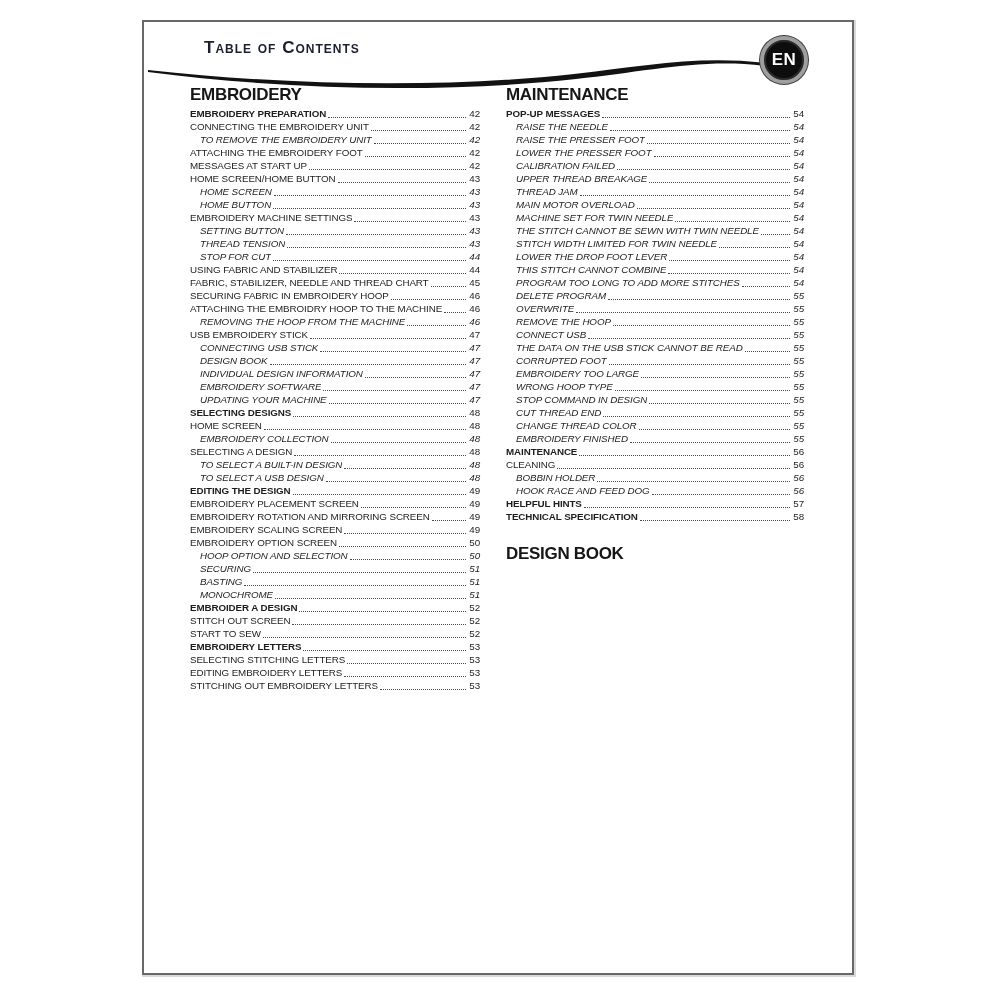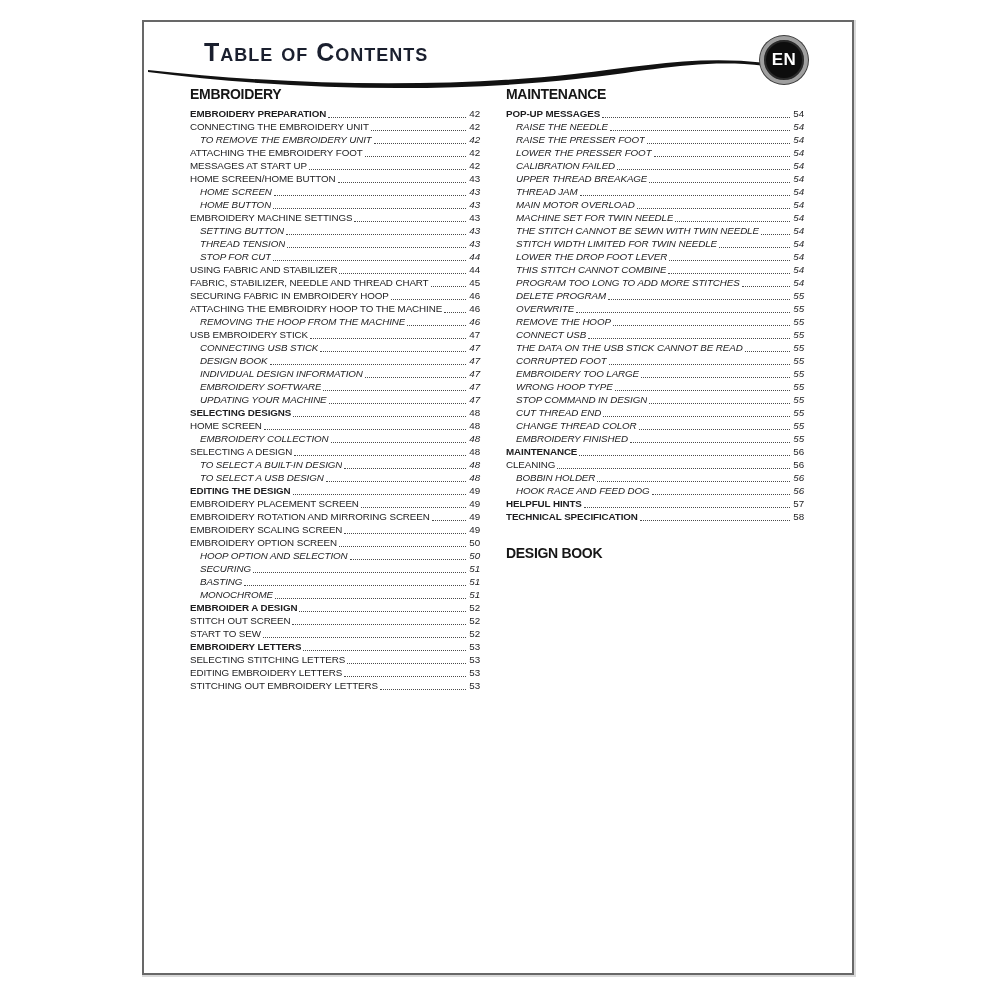--- a/index.html
+++ b/index.html
@@ -1,30 +1,30 @@
 <!DOCTYPE html>
 <html><head>
 <meta charset="utf-8">
 <style>
   html,body{margin:0;padding:0;background:#ffffff;width:1000px;height:1000px;
     font-family:"Liberation Sans",sans-serif;-webkit-font-smoothing:antialiased;}
   .page{position:absolute;left:142px;top:20px;width:712px;height:955px;
     background:#fff;border:2px solid #686868;box-shadow:1px 1px 0 1px #d9d9d9;box-sizing:border-box;}
-  .title{position:absolute;left:60px;top:16px;font-size:25px;font-weight:bold;
+  .title{position:absolute;left:60px;top:16px;font-size:17px;font-weight:bold;
     font-variant:small-caps;letter-spacing:1px;color:#1a1f2e;white-space:nowrap;}
   .swoosh{position:absolute;left:0;top:25px;width:712px;height:60px;}
   .badge{position:absolute;left:616px;top:14px;width:40px;height:40px;border-radius:50%;
     background:#0d0d0d;border:4px solid #9f9f9f;box-shadow:0 0 0 1px #3c3c3c, inset 0 0 0 2px #2a2a2a;
     display:flex;align-items:center;justify-content:center;}
   .badge span{color:#fff;font-weight:bold;font-size:17px;letter-spacing:.5px;
     text-shadow:0 0 1px #000;}
   .col{position:absolute;top:64px;}
   .col.left{left:46px;width:290px;}
   .col.right{left:362px;width:298px;}
-  h2{margin:0 0 4px 0;font-size:14px;line-height:17px;font-weight:bold;color:#161616;
+  h2{margin:0 0 4px 0;font-size:17px;line-height:17px;font-weight:bold;color:#161616;
     letter-spacing:-.3px;}
   h2.footer{margin-top:22px;}
   .row{display:flex;align-items:flex-end;height:13px;font-size:9.8px;line-height:12px;
     color:#1d1d1f;letter-spacing:-.1px;}
   .row.b .lbl{font-weight:bold;text-align:right;}
   .row.ind{padding-left:10px;font-style:italic;}
   .lbl{white-space:nowrap;overflow:hidden;flex-shrink:1;}
   .leader{flex:1;min-width:2px;border-bottom:1.5px dotted #4a4a4a;margin:0 2px 2px 2px;}
   .pg{margin-left:1px;text-align:right;min-width:11px;}
 </style>

